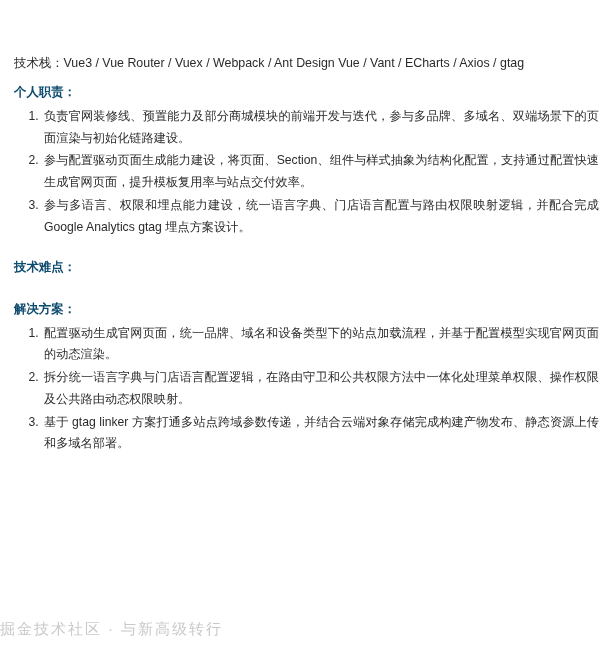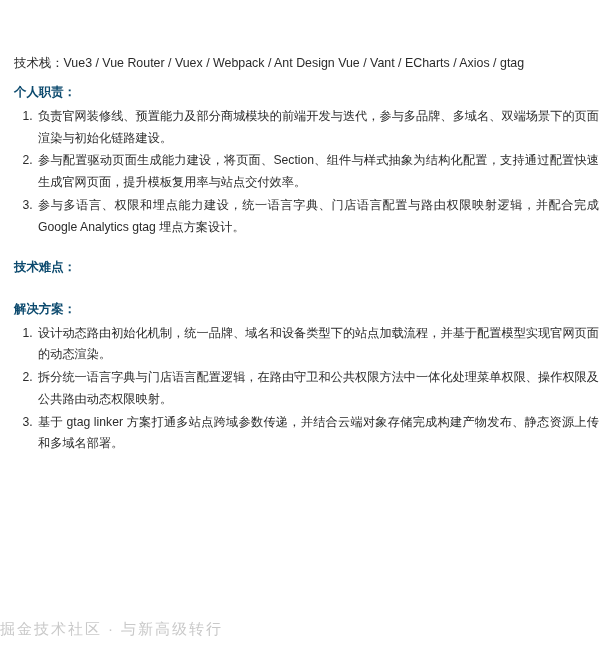--- a/index.html
+++ b/index.html
@@ -49,21 +49,21 @@
   .stack-line {
     font-size: 12.4px;
     margin: 0;
     line-height: 1.8;
   }
   ol.list {
     margin: 0 0 0 0;
     padding-left: 22px;
   }
   ol.list > li {
-    margin: 0 0 1px 0;
+    margin: 0 0 1px 6px;
     text-align: justify;
     font-size: 12.2px;
     line-height: 1.78;
     padding-left: 2px;
   }
   ol.list > li::marker {
     font-size: 12.2px;
   }
   .watermark {
     position: absolute;
@@ -106,21 +106,21 @@
 
   <div>
     <div class="section-title">技术难点：</div>
   </div>
 
   <div class="gap-md"></div>
 
   <div>
     <div class="section-title">解决方案：</div>
     <ol class="list">
-      <li>设计动态路由初始化机制，统一品牌、域名和设备类型下的站点加载流程，并基于配置模型实现官网页面的动态渲染。</li>
+      <li>配置驱动生成官网页面，统一品牌、域名和设备类型下的站点加载流程，并基于配置模型实现官网页面的动态渲染。</li>
       <li>拆分统一语言字典与门店语言配置逻辑，在路由守卫和公共权限方法中一体化处理菜单权限、操作权限及公共路由动态权限映射。</li>
       <li>基于 gtag linker 方案打通多站点跨域参数传递，并结合云端对象存储完成构建产物发布、静态资源上传和多域名部署。</li>
     </ol>
   </div>
 
 </div>
 
 <div class="watermark">
   <span>掘金技术社区</span><span class="wm-sep">·</span><span>与新高级转行</span>
 </div>

